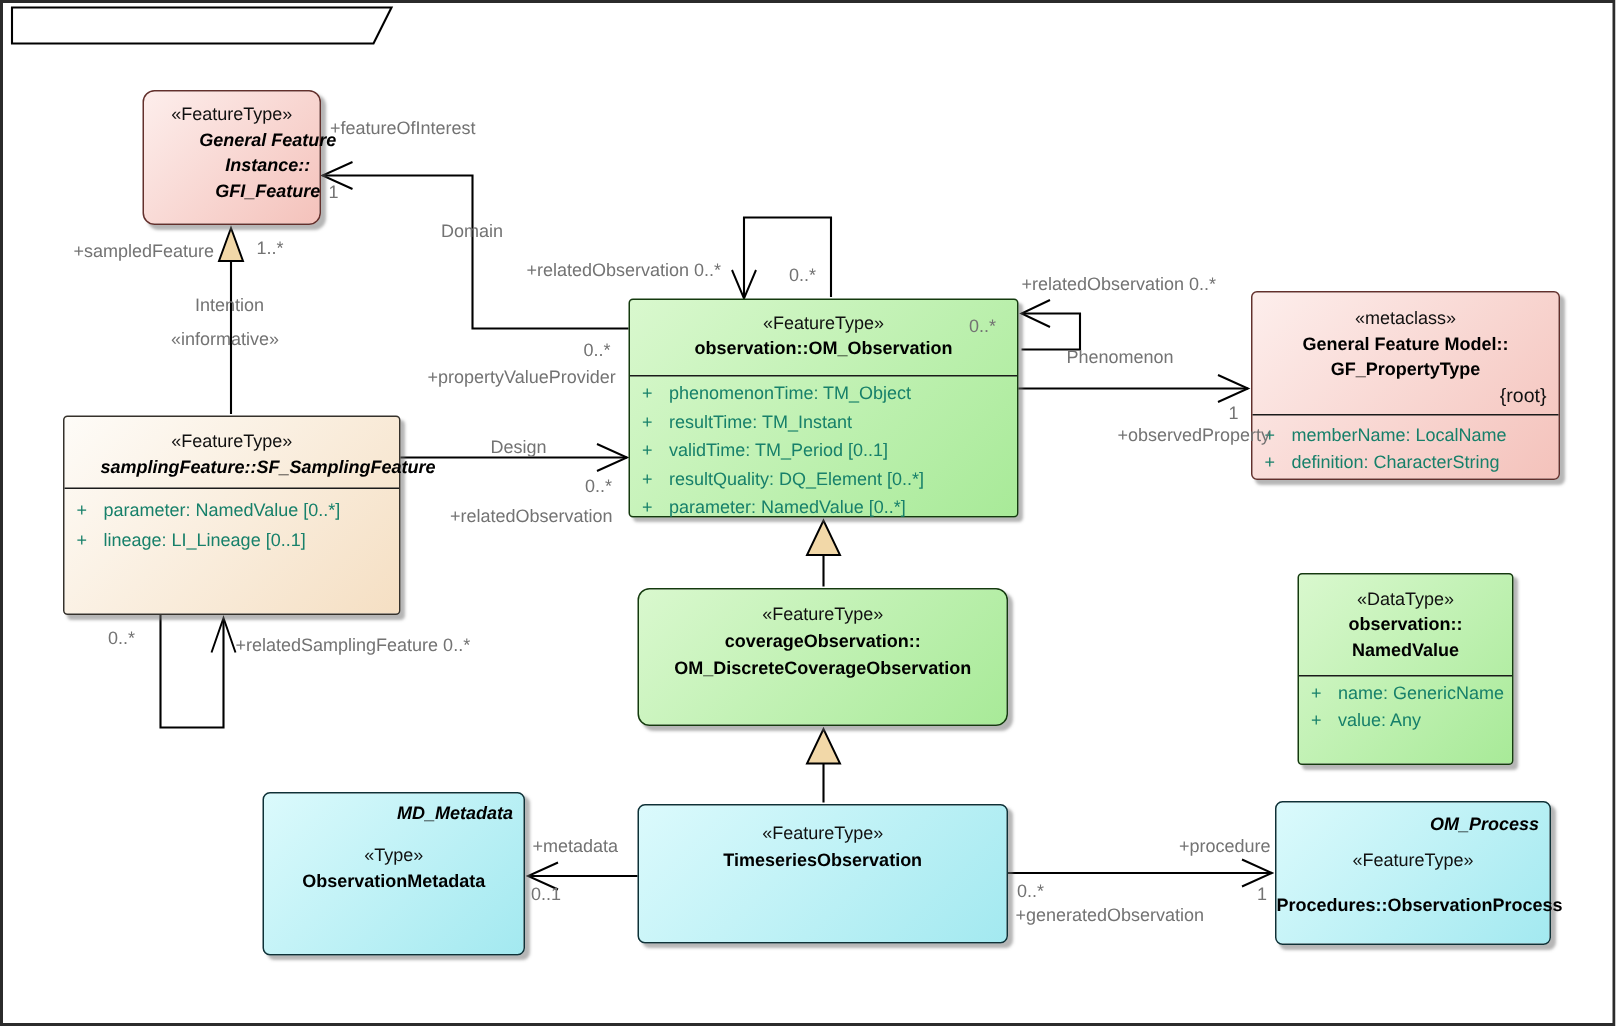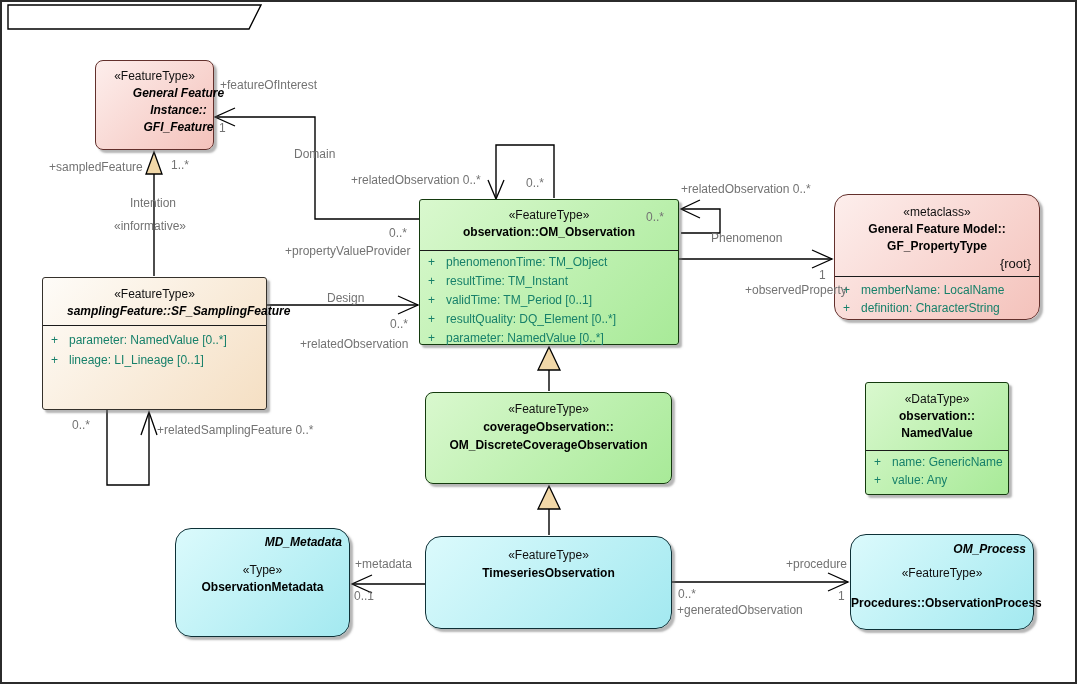--- a/index.html
+++ b/index.html
@@ -7,25 +7,25 @@
     border:2px solid #2b2b2b;box-sizing:border-box;overflow:hidden;
     font-family:"Liberation Sans",sans-serif;}
   svg.wires{position:absolute;left:0;top:0;width:1077px;height:684px;z-index:1;}
   svg.wires path{fill:none;stroke:#000;stroke-width:1.4;}
   svg.wires path.arrow{stroke-width:1.3;}
   svg.wires polygon.gen{fill:#f2d8a8;stroke:#000;stroke-width:1.3;}
   svg.wires polygon.tab{fill:#ffffff;stroke:#000;stroke-width:1.4;}
 
   .uml{position:absolute;box-sizing:border-box;z-index:2;
     box-shadow:3px 3px 2px rgba(110,110,110,0.5);}
-  .pink{background:linear-gradient(135deg,#fdeeec 0%,#f4c2bb 100%);border:1.4px solid #63302c;border-radius:14px;}
+  .pink{background:linear-gradient(135deg,#fdeeec 0%,#f4c2bb 100%);border:1.4px solid #63302c;border-radius:4px;}
   .round8{border-radius:8px;}
   .green{background:linear-gradient(135deg,#d9f8ce 0%,#a8ea98 100%);border:1.4px solid #143a0e;}
   .green3{border-radius:3px;}
-  .cyan{background:linear-gradient(135deg,#dbfafc 0%,#a3e9f0 100%);border:1.4px solid #0e3137;border-radius:16px;text-decoration:underline;}
+  .cyan{background:linear-gradient(135deg,#dbfafc 0%,#a3e9f0 100%);border:1.4px solid #0e3137;border-radius:5px;text-decoration:underline;}
   .beige{background:linear-gradient(135deg,#fefcf8 0%,#f5dfc3 100%);border:1.4px solid #35312b;border-radius:3px;}
 
   .stereo{position:absolute;left:0;width:100%;text-align:center;font-size:12px;color:#101010;}
   .cname{position:absolute;left:0;width:100%;text-align:center;font-size:12px;font-weight:bold;color:#000;white-space:nowrap;}
   .abstract{font-style:italic;padding-left:24px;}
   .corner{position:absolute;right:7px;font-size:12px;font-style:italic;font-weight:bold;color:#000;}
   .tag{position:absolute;right:8px;font-size:13px;color:#101010;}
   .divider{position:absolute;left:0;right:0;border-top:1.3px solid #1a1a1a;}
   .attr{position:absolute;left:0;width:100%;display:flex;font-size:12px;color:#17806a;white-space:nowrap;}
   .attr .vis{padding-left:8px;width:18px;flex:0 0 auto;}
@@ -100,21 +100,21 @@
       <span>lineage: LI_Lineage [0..1]</span>
     </div>
   </div>
 
   <div class="uml green round8" style="left:423px;top:390px;width:247px;height:92px;">
     <div class="stereo" style="top:9px">«FeatureType»</div>
     <div class="cname" style="top:27px">coverageObservation::</div>
     <div class="cname" style="top:45px">OM_DiscreteCoverageObservation</div>
   </div>
 
-  <div class="uml green green3" style="left:863px;top:380px;width:144px;height:113px;">
+  <div class="uml green green3" style="left:863px;top:380px;width:144px;height:128px;">
     <div class="stereo" style="top:9px">«DataType»</div>
     <div class="cname" style="top:26px">observation::</div>
     <div class="cname" style="top:43px">NamedValue</div>
     <div class="divider" style="top:67px"></div>
     <div class="attr" style="top:72px">
       <span class="vis">+</span>
       <span>name: GenericName</span>
     </div>
     <div class="attr" style="top:90px">
       <span class="vis">+</span>

